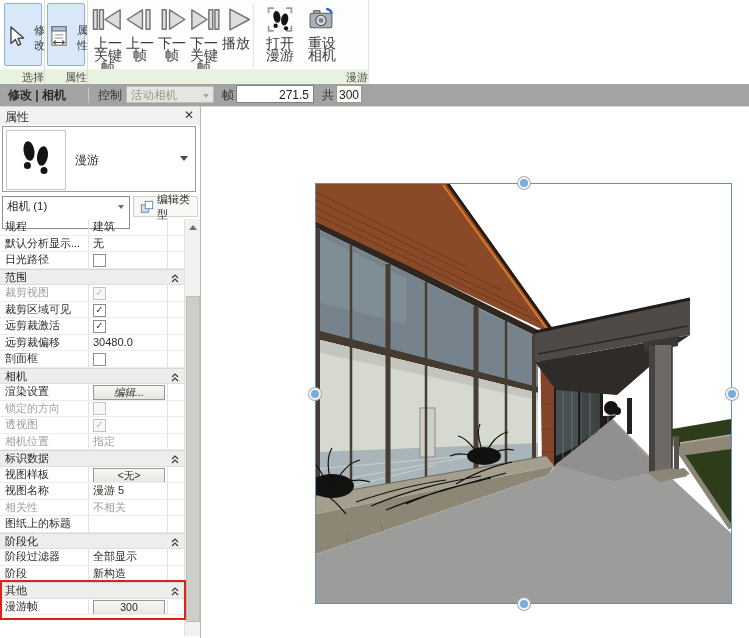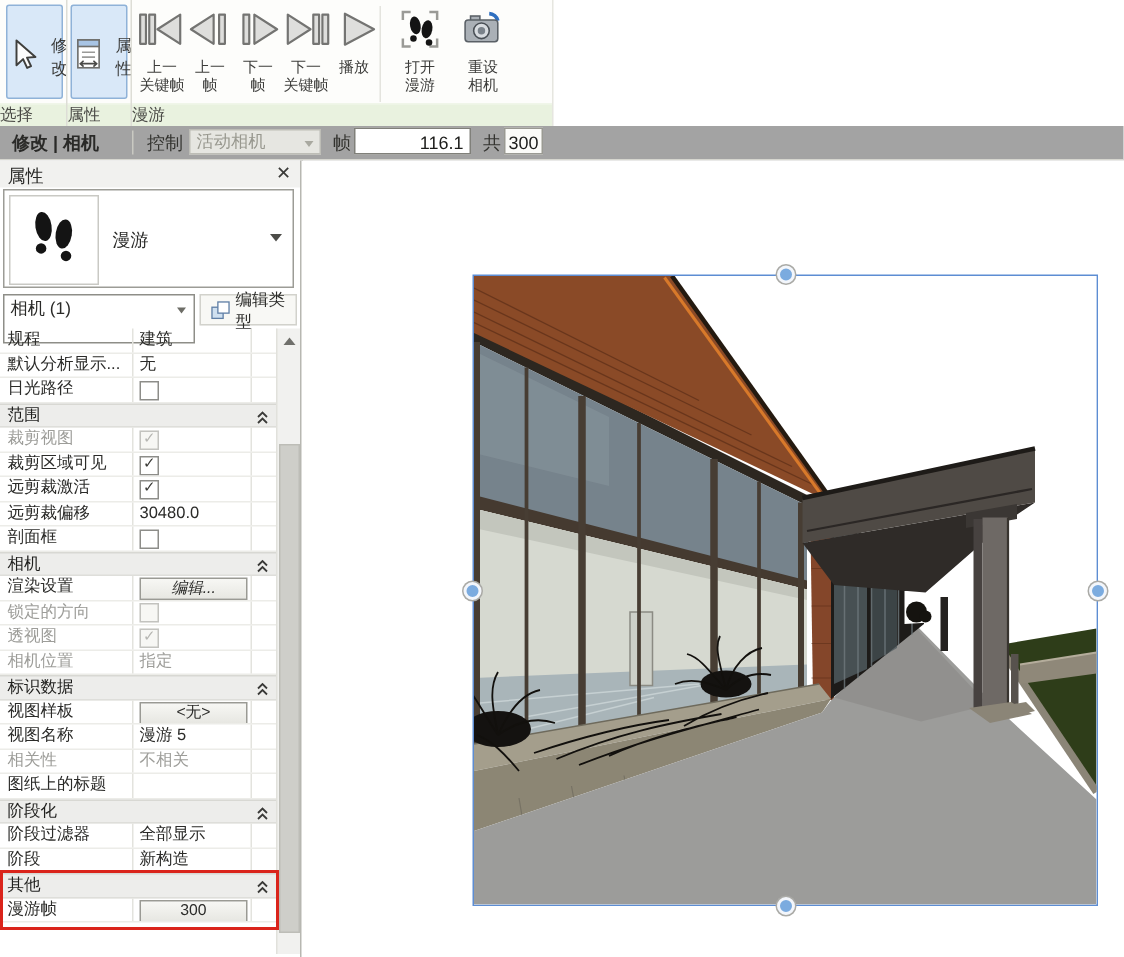--- a/index.html
+++ b/index.html
@@ -2,25 +2,25 @@
 <html><head>
 <meta charset="utf-8">
 <style>
   html,body{margin:0;padding:0}
   body{width:749px;height:638px;position:relative;overflow:hidden;background:#fff;
        font-family:"Liberation Sans","DejaVu Sans",sans-serif;color:#333;
        -webkit-font-smoothing:antialiased}
   
   .ribbon{position:absolute;left:0;top:0;width:368px;height:84px;background:#fdfdfb;border-right:1px solid #e6e6e0}
   .rb-labels{position:absolute;left:0;bottom:0;width:100%;height:14px;background:#e9f2df;border-top:1px solid #eef5e6}
-  .rb-label{position:absolute;top:0;height:14px;line-height:14px;text-align:left;font-size:11px;color:#4a4a46}
+  .rb-label{position:absolute;top:0;height:14px;line-height:14px;text-align:right;font-size:11px;color:#4a4a46}
   .rb-sep{position:absolute;top:0;bottom:0;width:1px;background:#ddddd6}
   .bigbtn{position:absolute;top:3px;width:38px;height:63px;border:1px solid #8fb2d8;background:#d9e8f8;border-radius:2px;
           display:flex;flex-direction:row;align-items:center;padding-top:7px;gap:7px;font-size:11px;color:#3a3a38;box-sizing:border-box;cursor:default}
-  .pbtn{position:absolute;top:6px;width:32px;display:flex;flex-direction:column;align-items:center;font-size:10px;
+  .pbtn{position:absolute;top:6px;width:32px;display:flex;flex-direction:column;align-items:center;font-size:14px;
         line-height:12px;color:#3c3c3a;text-align:center;cursor:default}
   .pbtn .ic{margin-bottom:3px}
   .wbtn{width:40px}
   
   .optbar{position:absolute;left:0;top:84px;width:749px;height:22px;background:#a3a3a3;border-bottom:1px solid #d6d6cf;font-size:12px}
   .ob{position:absolute;top:0;height:22px;line-height:22px;white-space:nowrap}
   .ob-mode{left:8px;font-weight:bold;color:#2a2a28}
   .ob-vsep{position:absolute;left:88px;top:3px;height:16px;width:1px;background:#c9c9c2}
   .ob-ctl{left:98px;color:#33332f}
   .ob-dd{left:126px;top:2px;width:88px;height:17px;background:#e6e6e1;border:1px solid #bdbdb6;color:#98988f;font-size:11.5px;
@@ -171,21 +171,21 @@
 
 <div class="optbar">
   <span class="ob ob-mode">修改 | 相机</span>
   <span class="ob-vsep"></span>
   <span class="ob ob-ctl">控制</span>
   <span class="ob ob-dd">
     <span>活动相机</span>
     <span class="chev"></span>
   </span>
   <span class="ob ob-frame">帧</span>
-  <span class="ob ob-input">116.1</span>
+  <span class="ob ob-input">271.5</span>
   <span class="ob ob-total">共</span>
   <span class="ob ob-300">300</span>
 </div>
 
 <div class="panel">
   <div class="p-head">
     <span class="t">属性</span>
     <span class="x">✕</span>
   </div>
   <div class="typebox">

